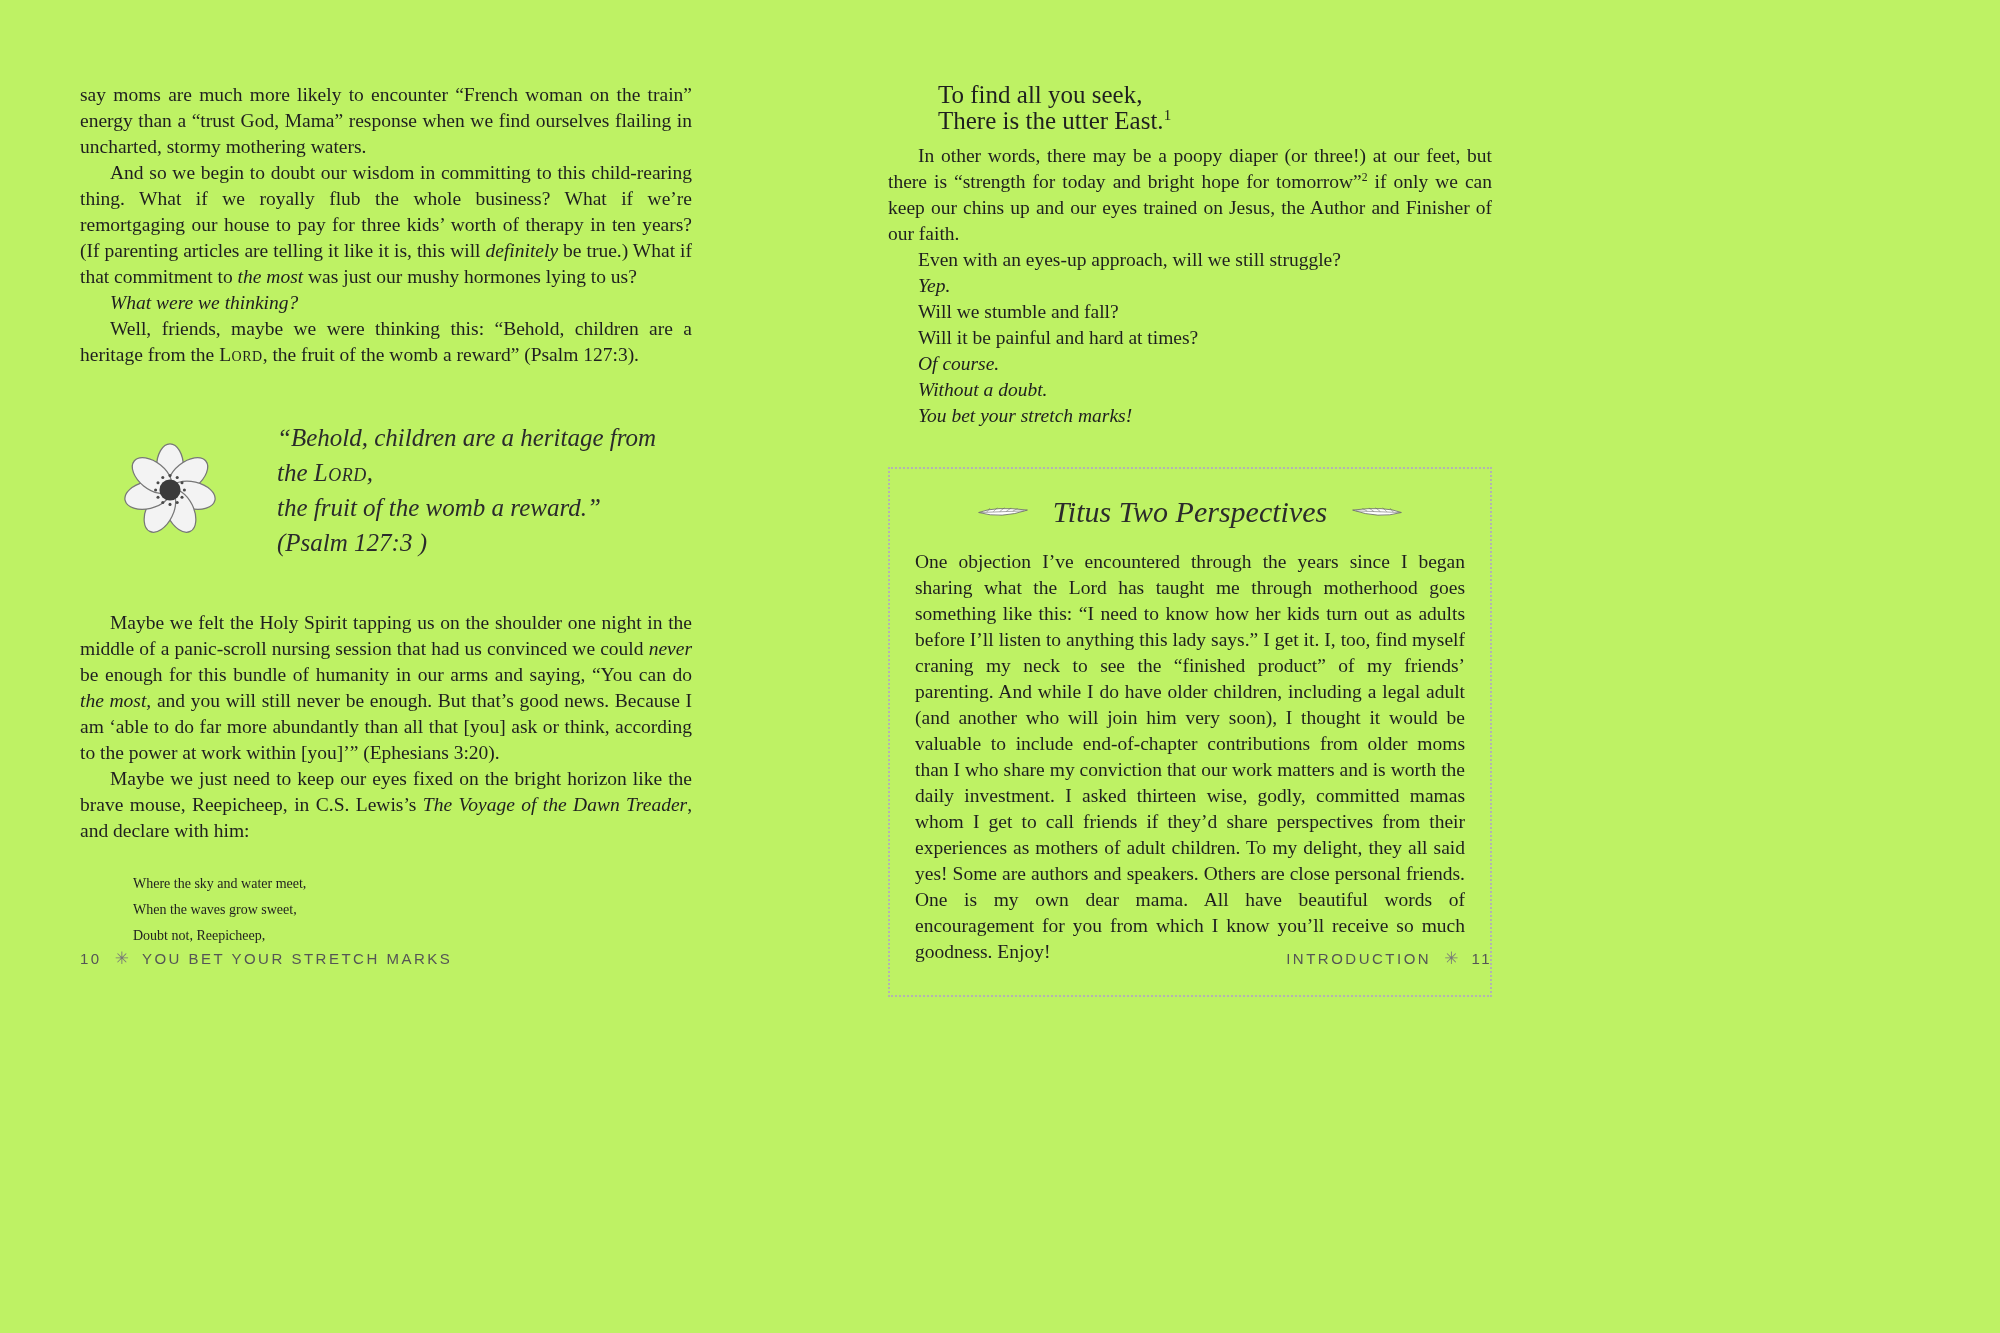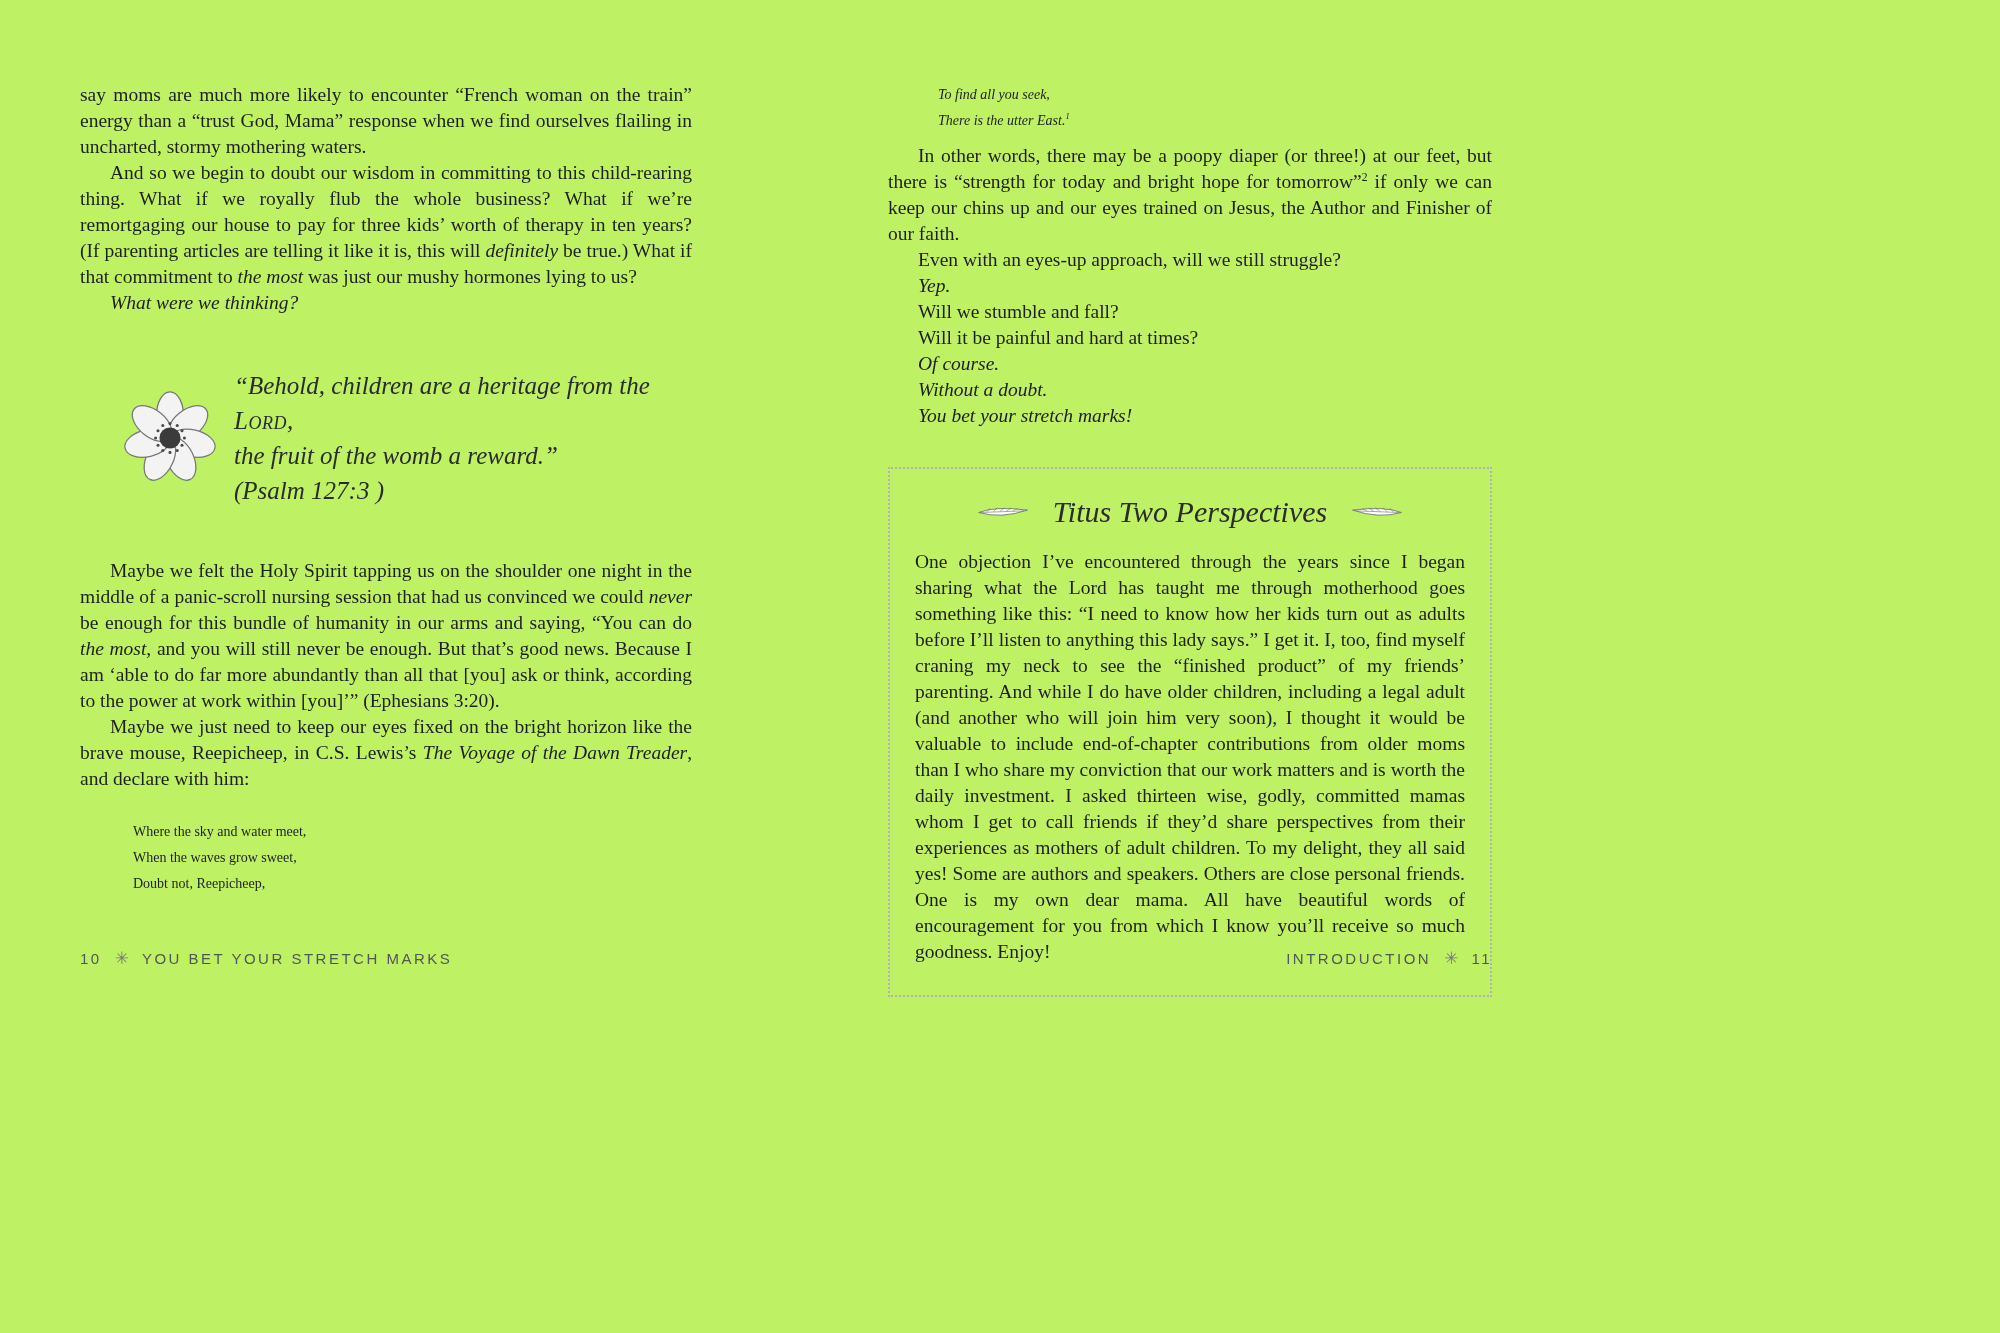--- a/index.html
+++ b/index.html
@@ -32,24 +32,25 @@
     display: flex;
     align-items: center;
     gap: 16px;
     margin: 52px 0 50px 42px;
   }
   .pq-text {
     font-style: italic;
     font-size: 25px;
     line-height: 35px;
     color: #2b2b2b;
+    margin-left: 43px;
   }
 
   .verse   { margin: 27px 0 0 53px; font-size: 14px; line-height: 26px; font-family: Liberation Serif, serif; }
-  .verse-r { margin: 0 0 0 50px;    font-size: 14px; line-height: 26px; font-style: italic; }
+  .verse-r { margin: 0 0 0 50px;    font-size: 25px; line-height: 26px; }
 
   .qa p { margin: 0; }
 
   .tt-box {
     margin-top: 38px;
     border: 2px dotted #b3b3b3;
     padding: 26px 25px 30px;
   }
   .tt-title {
     display: flex;
@@ -81,20 +82,21 @@
 </style>
 </head>
 <body>
 
 <div class="spread">
 
   <section class="page page-left">
     <p class="body"><span>say moms are much more likely to encounter “French woman on the train” energy than a “trust God, Mama” response when we find ourselves flailing in uncharted, stormy mothering waters.</span></p>
     <p class="body ind"><span>And so we begin to doubt our wisdom in committing to this child-rearing thing. What if we royally flub the whole business? What if we’re remortgaging our house to pay for three kids’ worth of therapy in ten years? (If parenting articles are telling it like it is, this will </span><span class="i">definitely</span><span> be true.) What if that commitment to </span><span class="i">the most</span><span> was just our mushy hormones lying to us?</span></p>
     <p class="body ind"><span class="i">What were we thinking?</span></p>
+    <p class="body ind"><span>Well, friends, maybe we were thinking this: “Behold, children are a heritage from the </span><span class="sc">Lord</span><span>, the fruit of the womb a reward” (Psalm 127:3).</span></p>
 
     <figure class="pullquote" style="margin-right:0;">
       <span class="flower">
         <svg viewBox="0 0 100 100" width="96" height="96" aria-hidden="true">
           <g fill="#f3f3f3" stroke="#777" stroke-width="1.3">
             <ellipse cx="50" cy="26" rx="14" ry="24"></ellipse>
             <ellipse cx="50" cy="26" rx="14" ry="24" transform="rotate(51 50 50)"></ellipse>
             <ellipse cx="50" cy="26" rx="14" ry="24" transform="rotate(103 50 50)"></ellipse>
             <ellipse cx="50" cy="26" rx="14" ry="24" transform="rotate(154 50 50)"></ellipse>
             <ellipse cx="50" cy="26" rx="14" ry="24" transform="rotate(206 50 50)"></ellipse>

